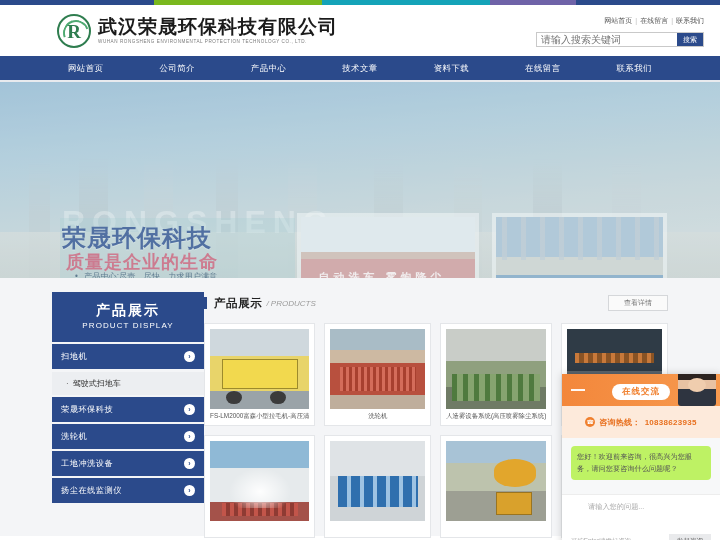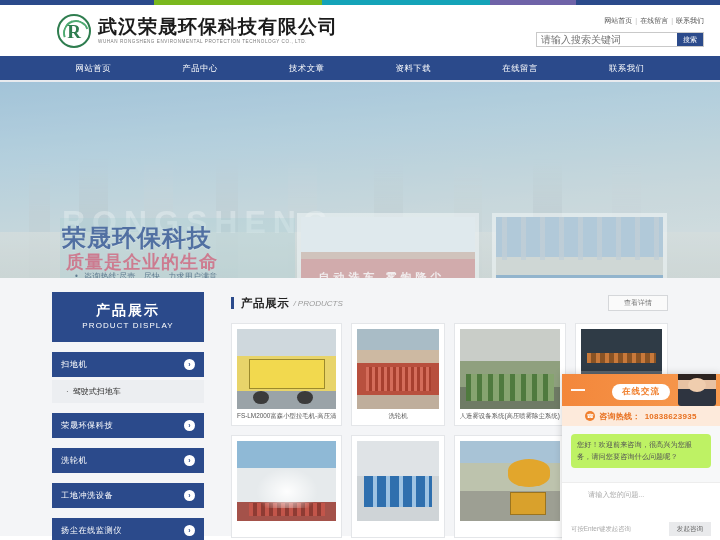--- a/index.html
+++ b/index.html
@@ -101,28 +101,28 @@
       repeating-linear-gradient(0deg,#2f6fae 0 3px,#79aede 3px 13px);
     background-blend-mode:multiply; transform:perspective(90px) rotateX(28deg);}
   .ph2:before{ content:""; position:absolute; left:0; right:0; top:0; height:34%;
     background:repeating-linear-gradient(90deg,transparent 0 6px,#b9c8d4 6px 11px,transparent 11px 19px);
     opacity:.8;}
   .bn-veil{ position:absolute; inset:0; background:rgba(210,225,230,.30); pointer-events:none;}
 
   
   .content { position:relative; display:flex; padding:14px 0 0 0;
              background:#f4f5f7; height:258px; }
-  .wrap { width:616px; margin:0 auto; display:flex; gap:27px; }
+  .wrap { width:616px; margin:0 auto; display:flex; gap:0; }
 
   
   .sidebar { width:152px; flex:0 0 152px; }
   .side-head { background:#2b4a8b; color:#fff; text-align:center; padding:9px 0 10px; }
   .side-head .cn{ font-size:14px; font-weight:bold; letter-spacing:2px; line-height:18px;}
   .side-head .en{ font-size:8px; letter-spacing:1.1px; line-height:13px; }
-  .side-item{ background:#2b4a8b; color:#fff; height:25px; margin-top:10px;
+  .side-item{ background:#2b4a8b; color:#fff; height:25px; margin-top:2px;
     display:flex; align-items:center; padding:0 9px; font-size:8.2px; cursor:pointer;}
   .side-item .lbl{ flex:1; letter-spacing:.5px;}
   .chev{ width:11px; height:11px; border-radius:50%; background:#fff; color:#2b4a8b;
     font-size:7px; line-height:11px; text-align:center; flex:0 0 auto; font-weight:bold;}
   .side-sub{ background:#eceef1; color:#333; height:23px; margin-top:3px; display:flex;
     align-items:center; padding:0 9px 0 14px; font-size:8px; cursor:pointer; }
   .side-sub:before{ content:"·"; margin-right:4px; color:#666;}
 
   
   .main { flex:1; min-width:0; }
@@ -187,21 +187,21 @@
   .chat-min{ width:14px; height:2px; background:#fff; margin-left:9px; opacity:.95;}
   .chat-title{ position:absolute; left:0; right:0; text-align:center; }
   .chat-title span{ display:inline-block; background:#fff; color:#f0802f; font-size:8.5px;
     font-weight:bold; padding:2px 10px; border-radius:9px; letter-spacing:1px;}
   .chat-avatar{ position:absolute; right:4px; top:-8px; width:38px; height:40px;
     background:linear-gradient(180deg,#2c2320 0 34%,#e8c2a3 34% 58%,#2e3440 58% 100%);
     border-radius:3px; overflow:hidden;}
   .chat-avatar:after{content:"";position:absolute;left:10px;top:12px;width:18px;height:14px;
     border-radius:50%;background:#f0cdae;}
   .chat-hot{ display:flex; align-items:center; justify-content:center; gap:4px;
-    height:20px; background:#fdeadb; }
+    height:32px; background:#fdeadb; }
   .hot-ic{ width:10px; height:10px; border-radius:50%; background:#f0802f; color:#fff;
     font-size:6px; line-height:10px; text-align:center;}
   .hot-tx{ font-size:8px; color:#e8701f; font-weight:bold; letter-spacing:.3px;}
   .chat-body{ height:56px; background:#f7f8f9; padding:8px 9px;}
   .bubble{ background:#bef264; border-radius:4px; padding:5px 6px; font-size:7.2px;
     color:#555; line-height:12px;font-family:Liberation Mono, monospace;}
   .chat-input{ height:40px; padding:7px 26px 0; font-size:7.2px; color:#aaa;
     border-top:1px solid #ededed;}
   .chat-foot{ display:flex; align-items:center; padding:0 9px 7px;}
   .chat-hint{ font-size:6.4px; color:#aaa; flex:1;}
@@ -239,40 +239,41 @@
       <div class="searchbox">
         <input type="text" placeholder="请输入搜索关键词" style="">
         <button>搜索</button>
       </div>
     </div>
   </div>
 
   <div class="nav">
     <div class="nav-inner">
       <div class="nav-item">网站首页</div>
+      <div class="nav-item">公司简介</div>
       <div class="nav-item">产品中心</div>
       <div class="nav-item">技术文章</div>
       <div class="nav-item">资料下载</div>
       <div class="nav-item">在线留言</div>
       <div class="nav-item">联系我们</div>
     </div>
   </div>
 
   <div class="banner">
     <div class="bn-sky"></div>
     <div class="bn-city"></div>
     <div class="bn-ground"></div>
 
     <div class="bn-ghost">RONGSHENG</div>
     <div class="bn-panel"></div>
     <div class="bn-title">荣晟环保科技</div>
     <div class="bn-sub">质量是企业的生命</div>
 
     <ul class="bn-bullets">
-      <li>咨询热线:尽责、尽快、力求用户满意</li>
+      <li>产品中心:尽责、尽快、力求用户满意</li>
 
     </ul>
 
     <div class="bn-photo p1">
       <div class="ph1"></div>
     </div>
     <div class="bn-photo p2">
       <div class="ph2"></div>
     </div>
     <div class="bn-veil"></div>

